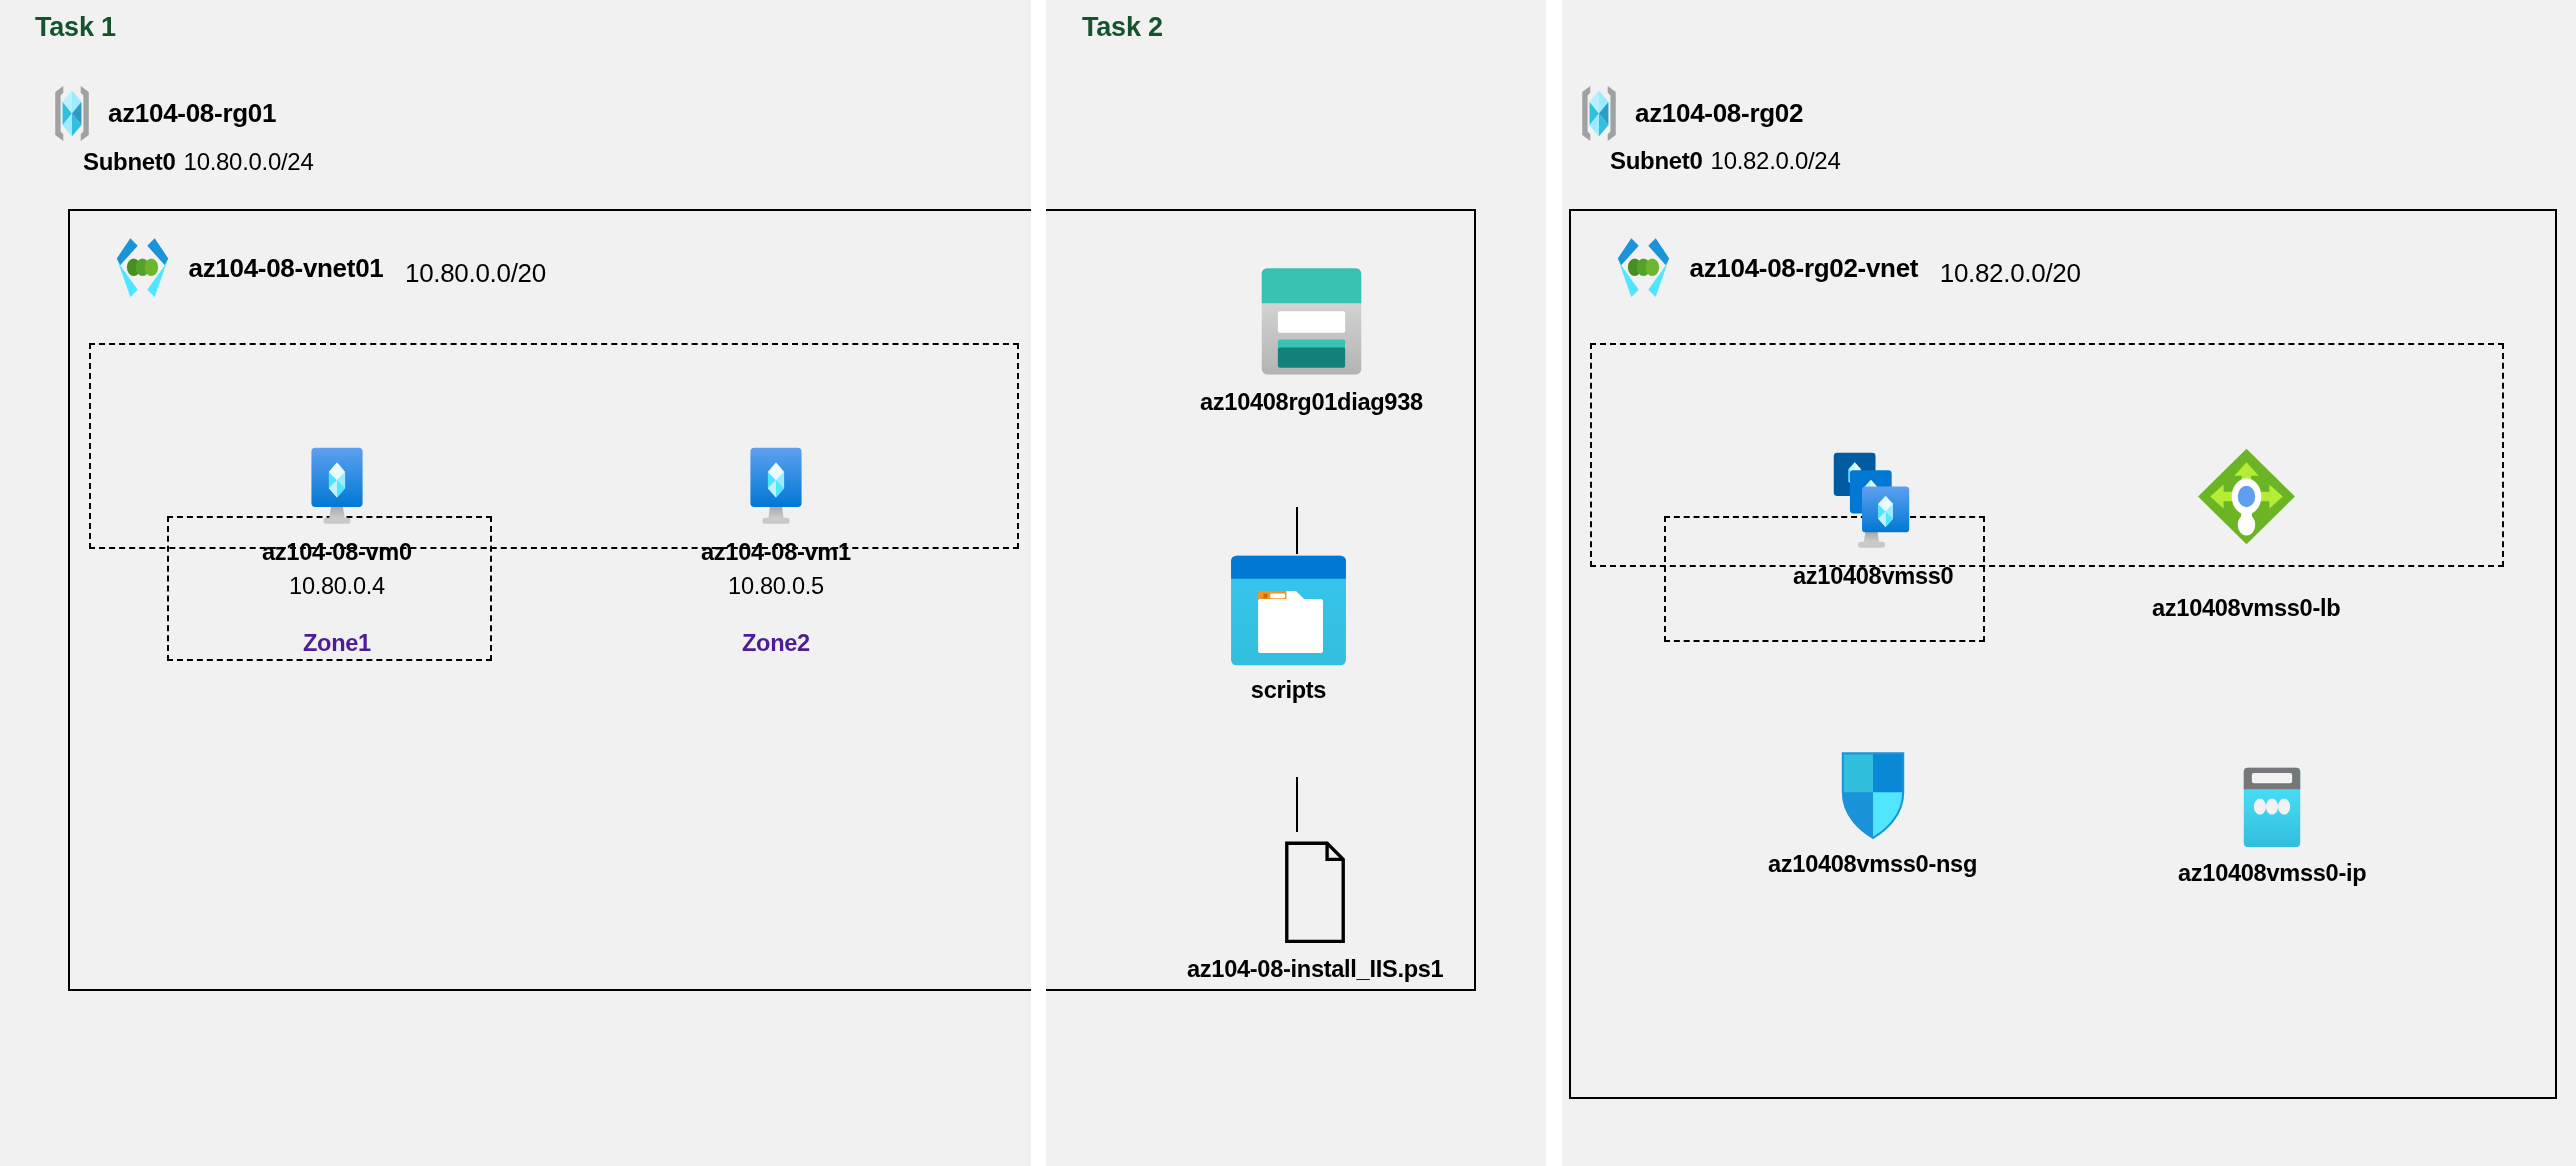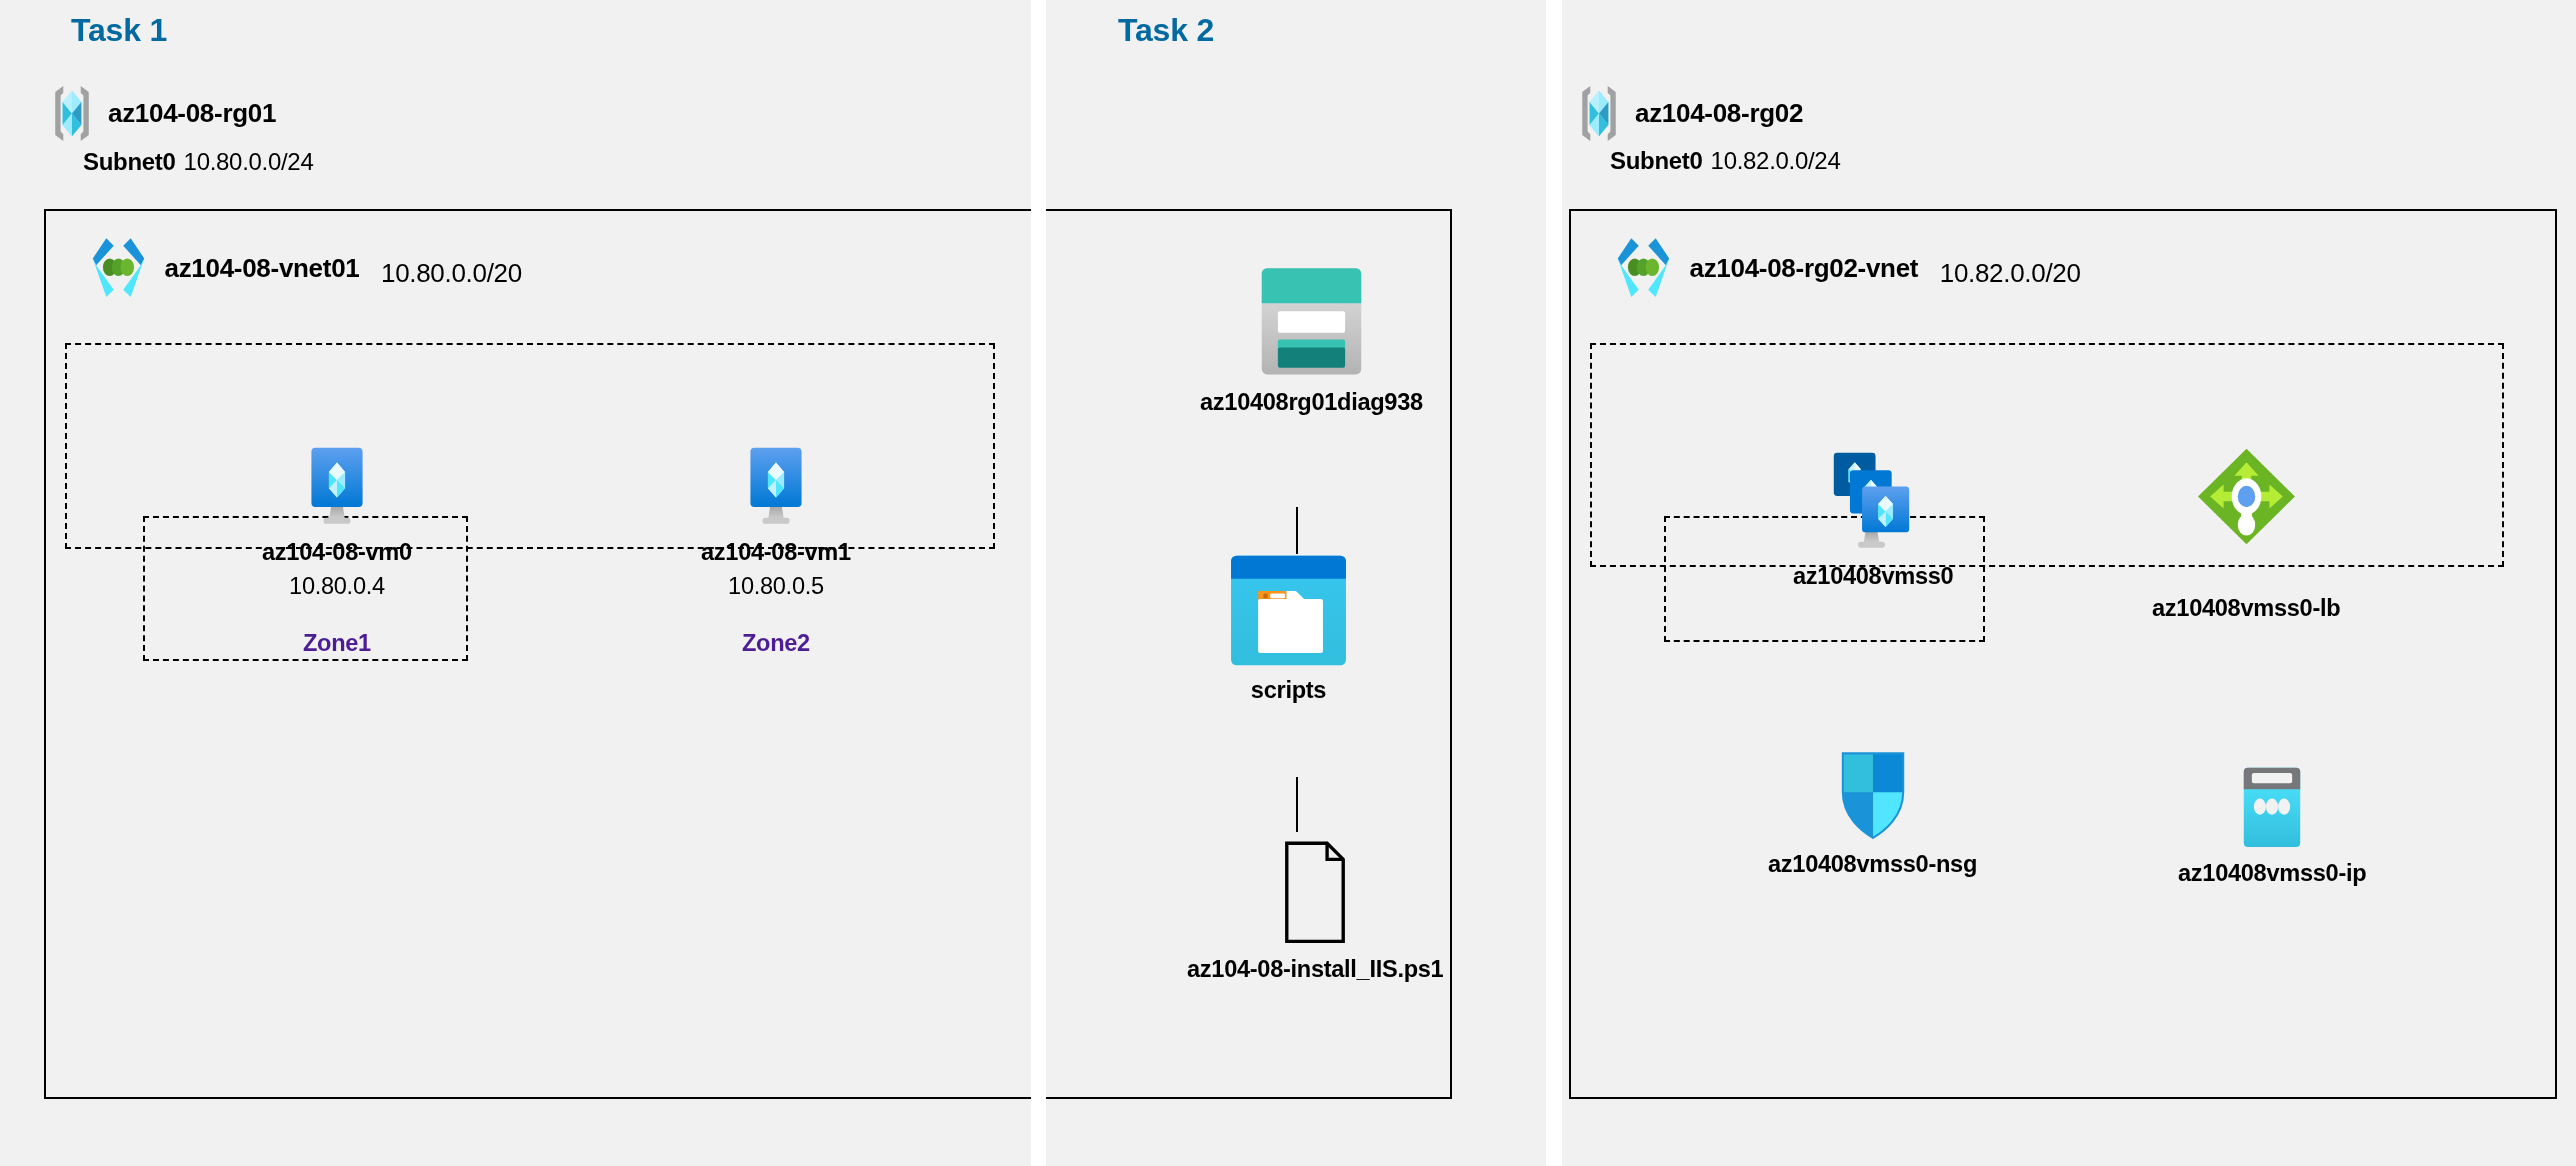--- a/index.html
+++ b/index.html
@@ -24,26 +24,25 @@
   .panel {
     position: absolute;
     background: #f1f1f1;
   }
   #panel-task1  { left: 0px;    top: 0px; width: 1031px; height: 1166px; }
   #panel-task2  { left: 1046px; top: 0px; width: 500px;  height: 1166px; }
   #panel-task37 { left: 1561px; top: 0px; width: 1015px; height: 1166px; }
 
   .task-label {
     position: absolute;
-    color: #0369a1;
+    color: #14532d;
     font-weight: bold;
-    font-size: 32px;
+    font-size: 27px;
     letter-spacing: -0.2px;
     white-space: nowrap;
-    margin-left: 36px;
   }
   #label-task1  { left: 35px;   top: 11.5px; }
   #label-task2  { left: 1082px; top: 11.5px; }
   #label-task37 { left: 1592px; top: 11.5px; }
 
   
   .rg-row {
     position: absolute;
     display: flex;
     align-items: center;
@@ -59,21 +58,21 @@
     letter-spacing: -0.3px;
   }
 
   
   .vnet-box {
     position: absolute;
     border: 2.7px solid #000000;
     box-sizing: border-box;
     background: transparent;
   }
-  #vnet-box-01 { left: 44px;   top: 209px; width: 1408px; height: 890px; }
+  #vnet-box-01 { left: 68px;   top: 209px; width: 1408px; height: 782px; }
   #vnet-box-02 { left: 1569px; top: 209px; width: 988px; height: 890px; }
 
   
   .gutter {
     position: absolute;
     background: #ffffff;
     top: 0;
     height: 1166px;
   }
   #gutter-a { left: 1031px; width: 15px; }

